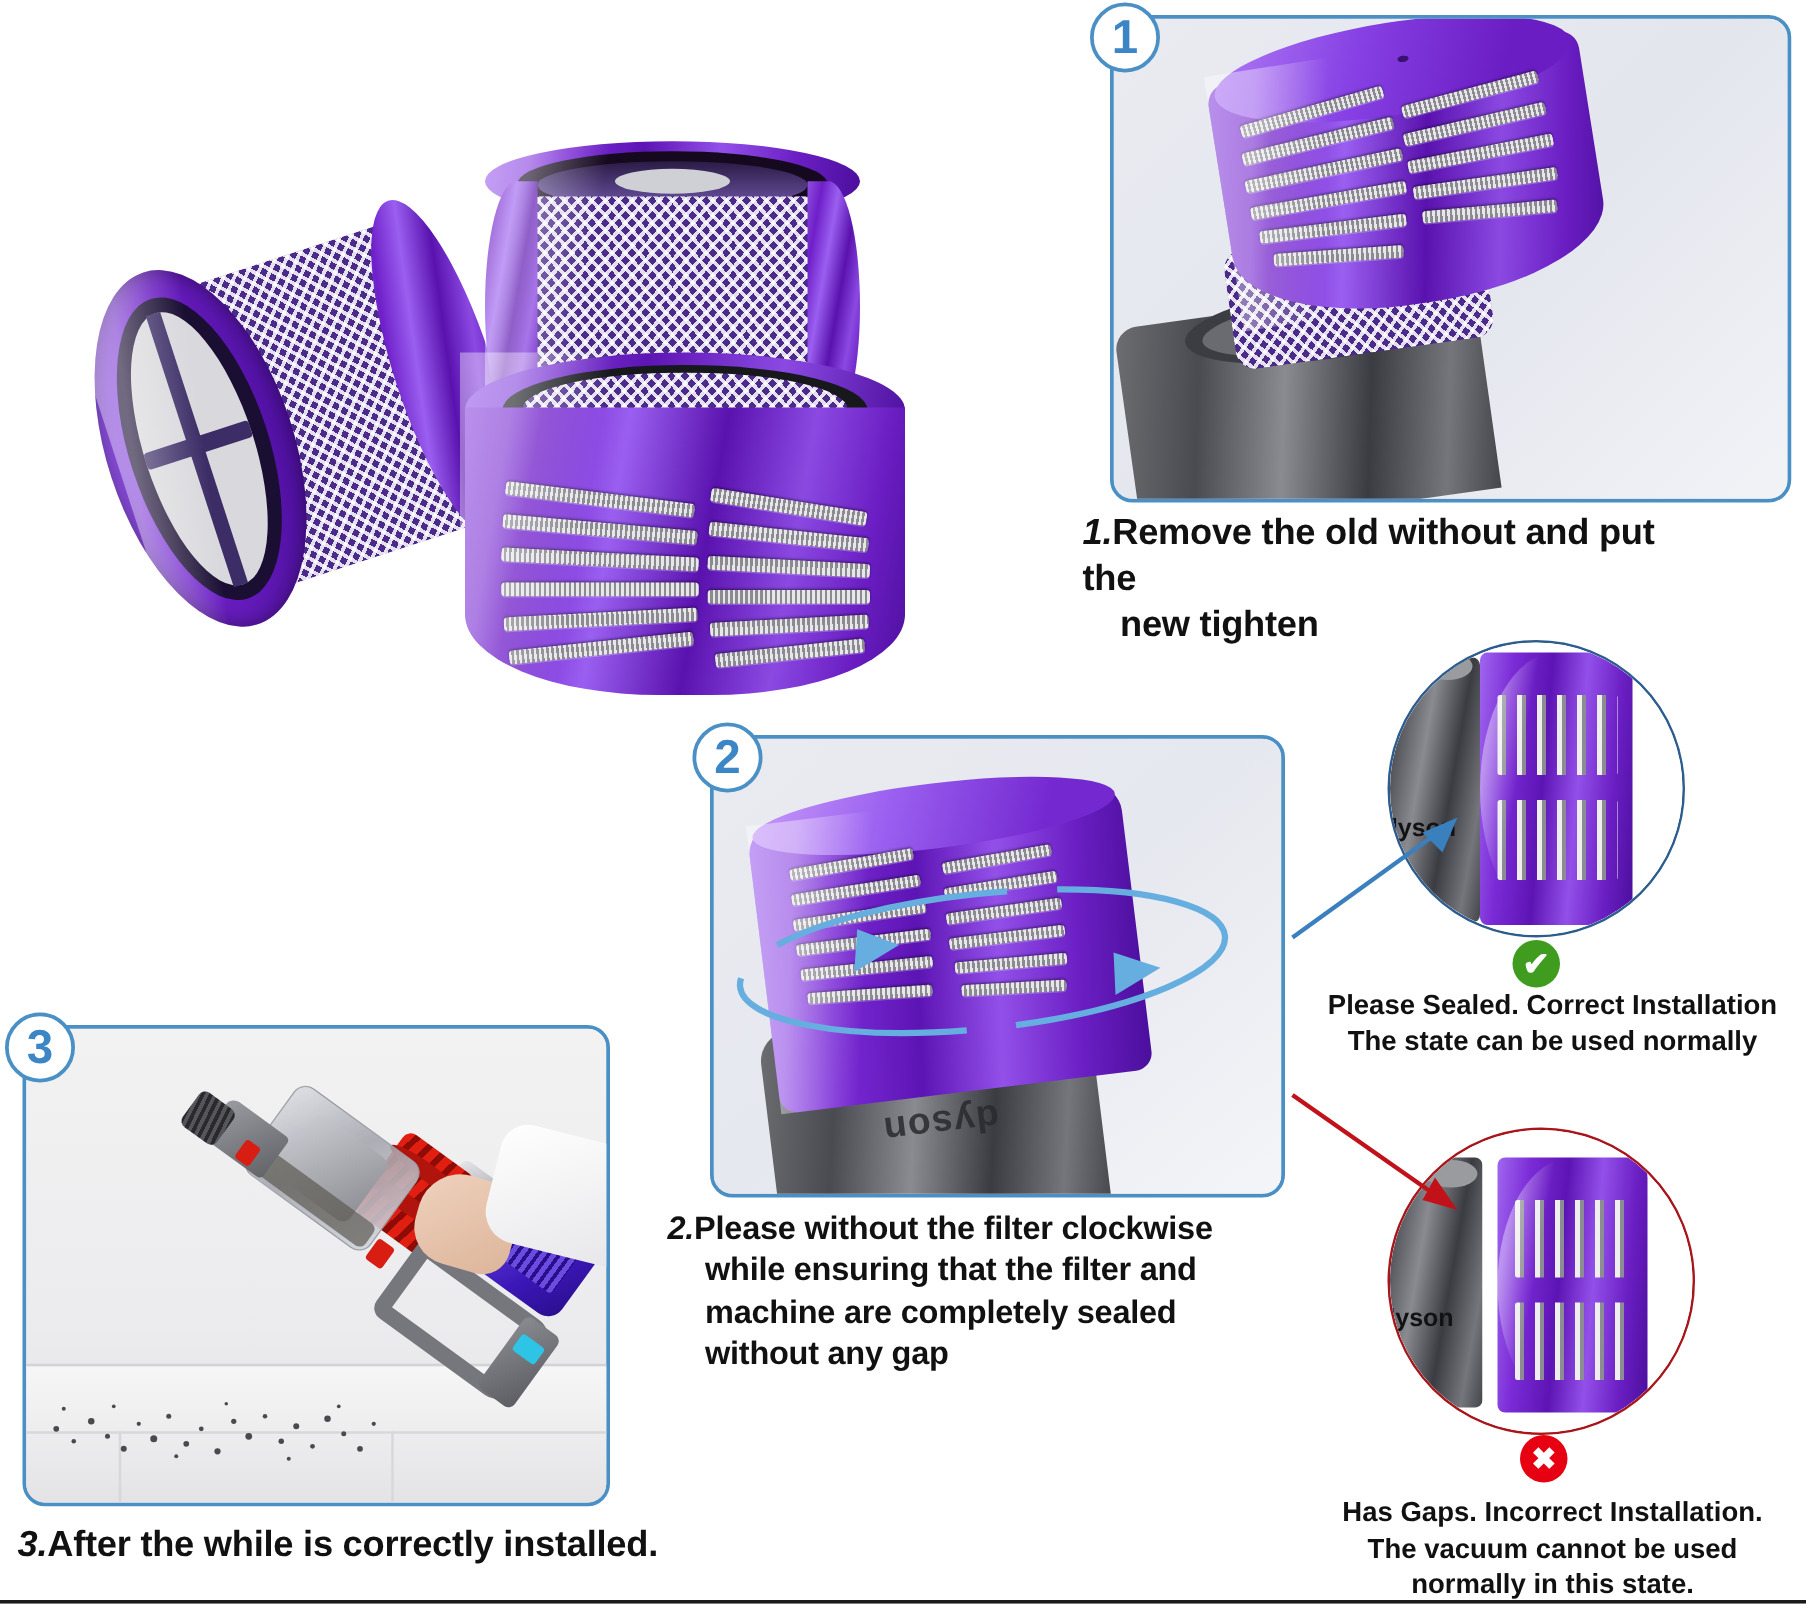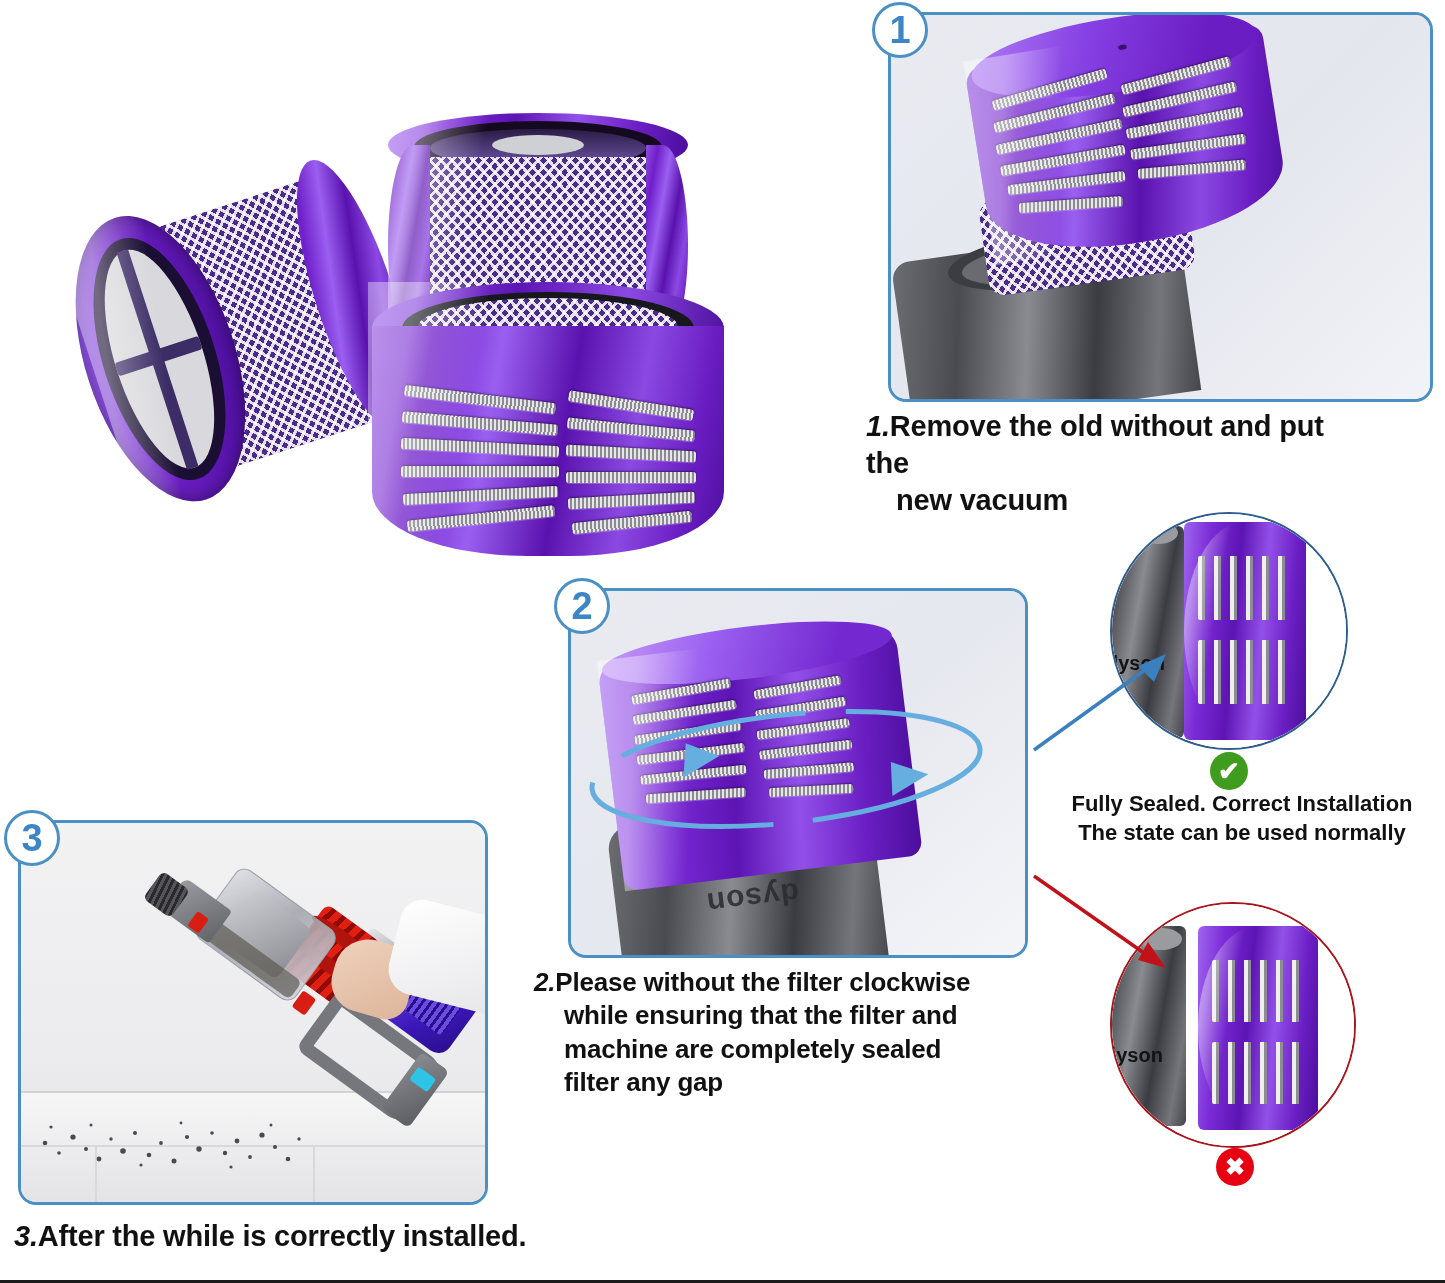--- a/index.html
+++ b/index.html
@@ -249,21 +249,21 @@
         <div class="slot" style="left:151px; top:134px; width:116px; height:10px; transform:rotate(1deg);"></div>
         <div class="slot" style="left:155px; top:157px; width:108px; height:10px; transform:rotate(4deg);"></div>
         <div class="gloss" style="position:absolute; left:0; top:20px; width:300px; height:206px;"></div>
       </div>
     </div>
   </div>
   <div class="badge" style="left:872px; top:2px;">1</div>
 
   <div class="caption cap-lg" style="left:866px; top:408px; width:500px;">
     <span class="num">1.</span><span>Remove the old without and put the</span><br>
-    <span style="display:inline-block; padding-left:30px;">new vacuum</span>
+    <span style="display:inline-block; padding-left:30px;">new tighten</span>
   </div>
 
   <div class="panel" style="left:568px; top:588px; width:460px; height:370px;">
     <div class="stage" style="background:linear-gradient(140deg,#e9ebf1 0%,#e6e8ef 50%,#f4f5f8 100%);">
 
       <div class="dark-gray-shell" style="position:absolute; left:45px; top:220px; width:265px; height:180px;
                   border-radius:24px 24px 0 0; transform:rotate(-7deg);"></div>
 
       <div style="position:absolute; left:135px; top:290px; color:#2a2a2e; font-size:30px;
                   font-weight:bold; transform:rotate(173deg); letter-spacing:1px; opacity:.85;">dyson</div>
@@ -297,21 +297,21 @@
         <polygon points="318,126 356,108 320,92" fill="#66aee0" transform="rotate(-6 215 88)"></polygon>
       </svg>
     </div>
   </div>
   <div class="badge" style="left:554px; top:578px;">2</div>
 
   <div class="caption cap-md" style="left:534px; top:966px; width:520px;">
     <span class="num">2.</span><span>Please without the filter clockwise</span><br>
     <span style="display:inline-block; padding-left:30px;">while ensuring that the filter and</span><br>
     <span style="display:inline-block; padding-left:30px;">machine are completely sealed</span><br>
-    <span style="display:inline-block; padding-left:30px;">filter any gap</span>
+    <span style="display:inline-block; padding-left:30px;">without any gap</span>
   </div>
 
   <div class="panel" style="left:18px; top:820px; width:470px; height:385px;">
     <div class="stage" style="background:linear-gradient(180deg,#f2f2f3 0%,#ececee 60%,#e3e3e5 100%);">
 
       <div style="position:absolute; left:0; top:268px; width:470px; height:120px;
                   background:linear-gradient(180deg,#f6f6f7,#e2e2e4);
                   border-top:2px solid #d3d3d6;"></div>
       <div style="position:absolute; left:0; top:322px; width:470px; height:2px; background:#d8d8db;"></div>
       <div style="position:absolute; left:74px; top:322px; width:2px; height:66px; background:#d8d8db;"></div>
@@ -436,21 +436,21 @@
     <div class="gloss" style="position:absolute; left:72px; top:8px; width:122px; height:218px;"></div>
   </div>
 
   <svg class="connector" style="left:1028px; top:648px; width:160px; height:110px;">
     <line x1="6" y1="102" x2="128" y2="14" stroke="#3a7fbe" stroke-width="3.5"></line>
     <polygon points="138,6 110,18 126,34" fill="#3a7fbe"></polygon>
   </svg>
 
   <div class="status-icon ok" style="left:1210px; top:752px;">✔</div>
   <div class="status-text" style="left:1042px; top:790px; width:400px;">
-    <span>Fully Sealed. Correct Installation</span><br>
+    <span>Please Sealed. Correct Installation</span><br>
     <span>The state can be used normally</span>
   </div>
 
   <div class="circ bad" style="left:1110px; top:902px; width:246px; height:246px;">
     <div style="position:absolute; inset:0; background:#fff;"></div>
     <div class="dark-gray-shell" style="position:absolute; left:-18px; top:22px; width:92px; height:200px; border-radius:6px;"></div>
     <div style="position:absolute; left:-8px; top:140px; color:#121214; font-size:20px; font-weight:bold;">dyson</div>
     <div style="position:absolute; left:28px; top:24px; width:42px; height:22px;
                 border-radius:50%/50%; background:#9a9b9f;"></div>
 
@@ -466,15 +466,20 @@
                 border-radius:2px;"></div>
     <div class="gloss" style="position:absolute; left:86px; top:22px; width:120px; height:204px;"></div>
   </div>
 
   <svg class="connector" style="left:1028px; top:868px; width:160px; height:110px;">
     <line x1="6" y1="8" x2="126" y2="92" stroke="#c1121a" stroke-width="3.5"></line>
     <polygon points="138,100 110,92 120,74" fill="#c1121a"></polygon>
   </svg>
 
   <div class="status-icon bad" style="left:1216px; top:1148px;">✖</div>
+  <div class="status-text" style="left:1042px; top:1196px; width:400px;">
+    <span>Has Gaps. Incorrect Installation.</span><br>
+    <span>The vacuum cannot be used</span><br>
+    <span>normally in this state.</span>
+  </div>
 
   <div class="bottom-rule"></div>
 </div>
 
 </body></html>

